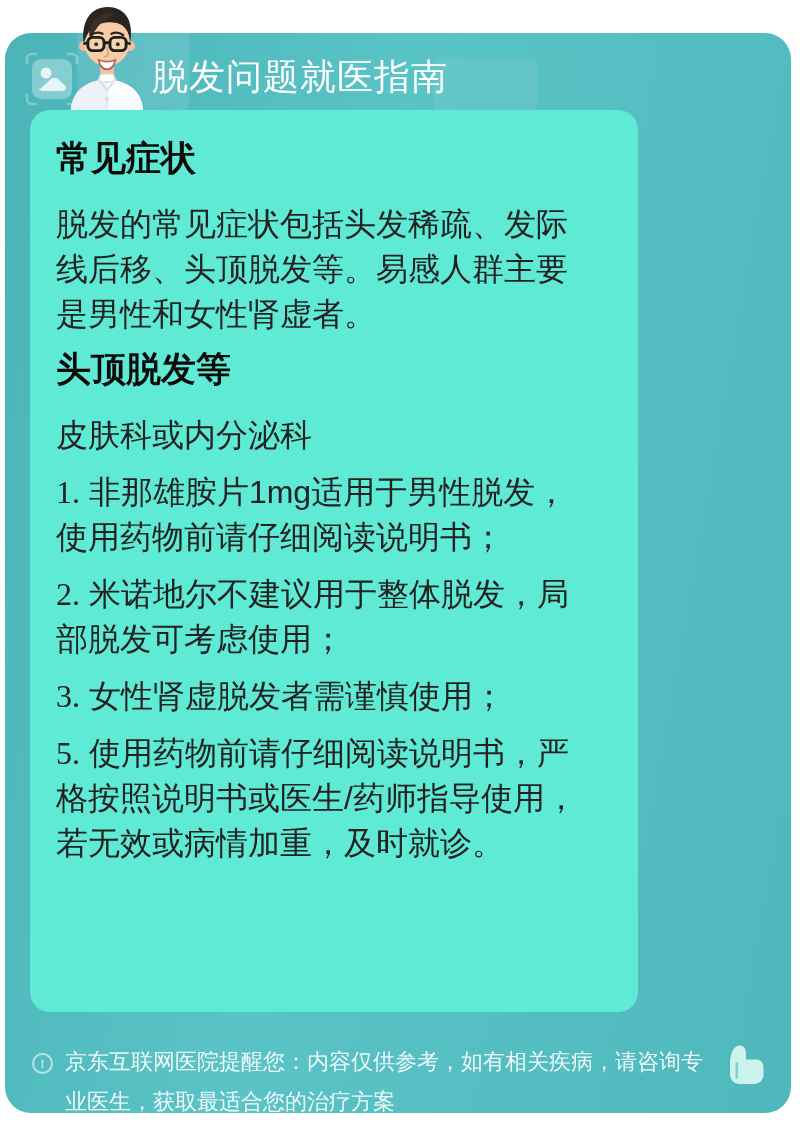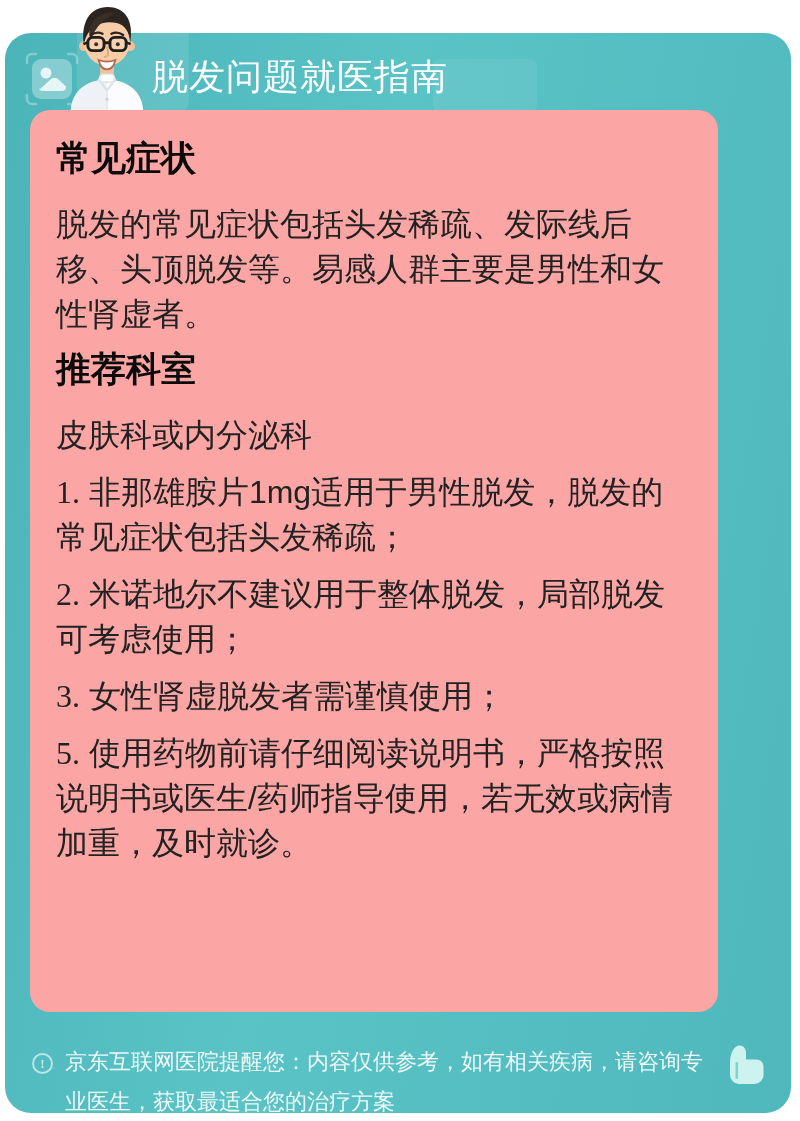--- a/index.html
+++ b/index.html
@@ -25,22 +25,22 @@
   
   .avatar{position:absolute;left:57px;top:2px;width:100px;height:110px;z-index:2;}
   
   .page-title{
     position:absolute;left:152px;top:53px;z-index:2;
     font-size:36px;font-weight:normal;color:#ffffff;letter-spacing:1px;
     white-space:nowrap;
   }
   
   .white-card{
-    position:absolute;left:30px;top:110px;width:688px;height:902px;
-    background:#fca5a5;border-radius:20px;z-index:3;
+    position:absolute;left:30px;top:110px;width:608px;height:902px;
+    background:#5eead4;border-radius:20px;z-index:3;
     box-sizing:border-box;padding:28px 28px 24px 26px;
     color:#1f1f1f;
   }
   .white-card h2{
     font-size:35px;line-height:40px;margin:0 0 24px 0;
     font-weight:bold;color:#0b0b0b;
   }
   .white-card p{
     font-size:32px;line-height:45px;margin:0 17px 12px 0;color:#222222;
   }
@@ -115,24 +115,24 @@
 
   <path d="M41.5 59 Q50 62.5 58.5 59 Q56.5 68.5 50 68.5 Q43.5 68.5 41.5 59 Z" fill="#ffffff" stroke="#b5684f" stroke-width="1.8"></path>
 </svg>
 
 <div class="page-title">脱发问题就医指南</div>
 
 <div class="white-card">
   <h2>常见症状</h2>
   <p>脱发的常见症状包括头发稀疏、发际线后移、头顶脱发等。易感人群主要是男性和女性肾虚者。</p>
 
-  <h2>推荐科室</h2>
+  <h2>头顶脱发等</h2>
   <p>皮肤科或内分泌科</p>
 
-  <p><span class="li-num">1.</span><span> 非那雄胺片1mg适用于男性脱发，脱发的常见症状包括头发稀疏；</span></p>
+  <p><span class="li-num">1.</span><span> 非那雄胺片1mg适用于男性脱发，使用药物前请仔细阅读说明书；</span></p>
   <p><span class="li-num">2.</span><span> 米诺地尔不建议用于整体脱发，局部脱发可考虑使用；</span></p>
   <p><span class="li-num">3.</span><span> 女性肾虚脱发者需谨慎使用；</span></p>
   <p><span class="li-num">5.</span><span> 使用药物前请仔细阅读说明书，严格按照说明书或医生/药师指导使用，若无效或病情加重，及时就诊。</span></p>
 </div>
 
 <div class="footer">
   <div class="info-icon">!</div>
   <div class="disclaimer">京东互联网医院提醒您：内容仅供参考，如有相关疾病，请咨询专业医生，获取最适合您的治疗方案</div>
   <svg class="thumb-btn" viewBox="0 0 46 44">
     <path d="M9 21 C9 10 13.5 3.5 18.5 3.5 c4.2 0 6.5 3.2 6.5 7.5 v6.5 h10.5 a7 7 0 0 1 7 7 v8.5 a9 9 0 0 1 -9 9 H18 a9 9 0 0 1 -9 -9 z" fill="#cdf3ef"></path>

